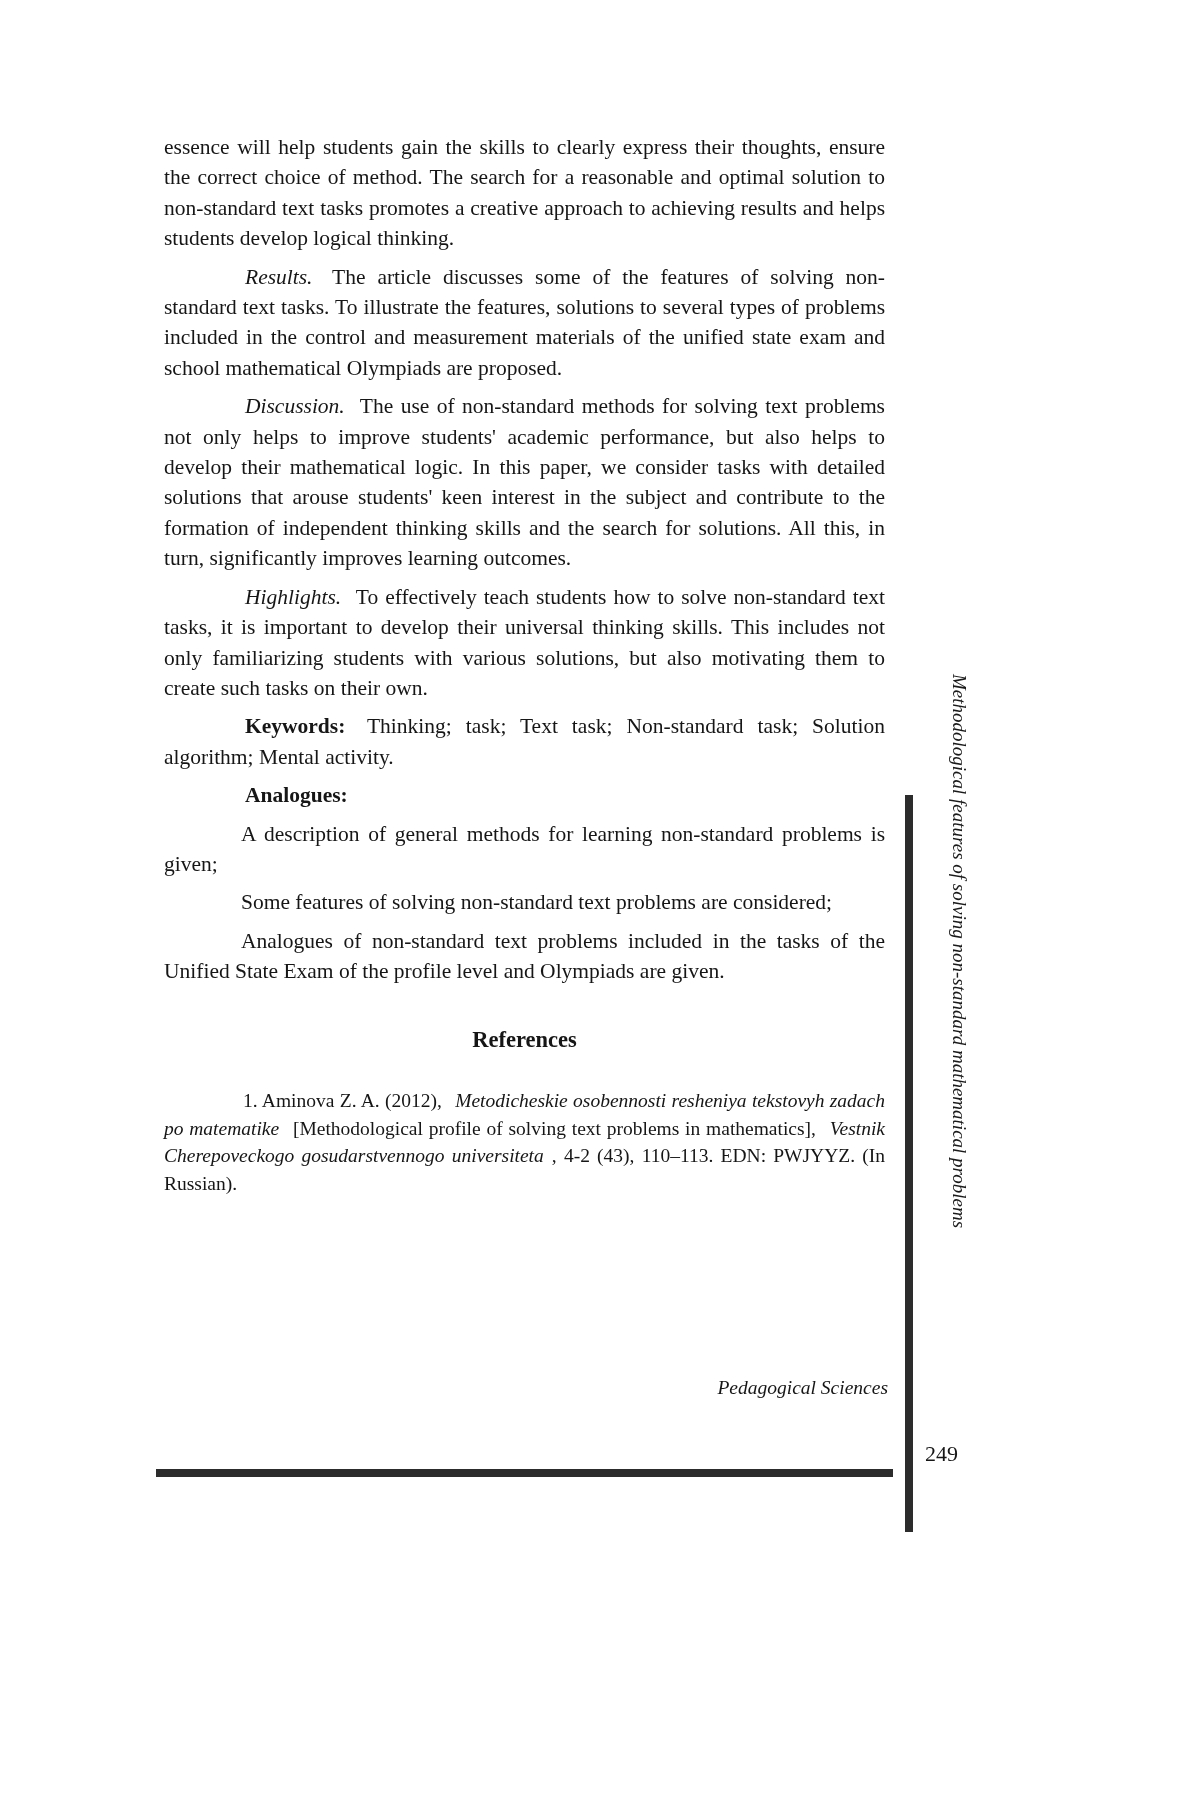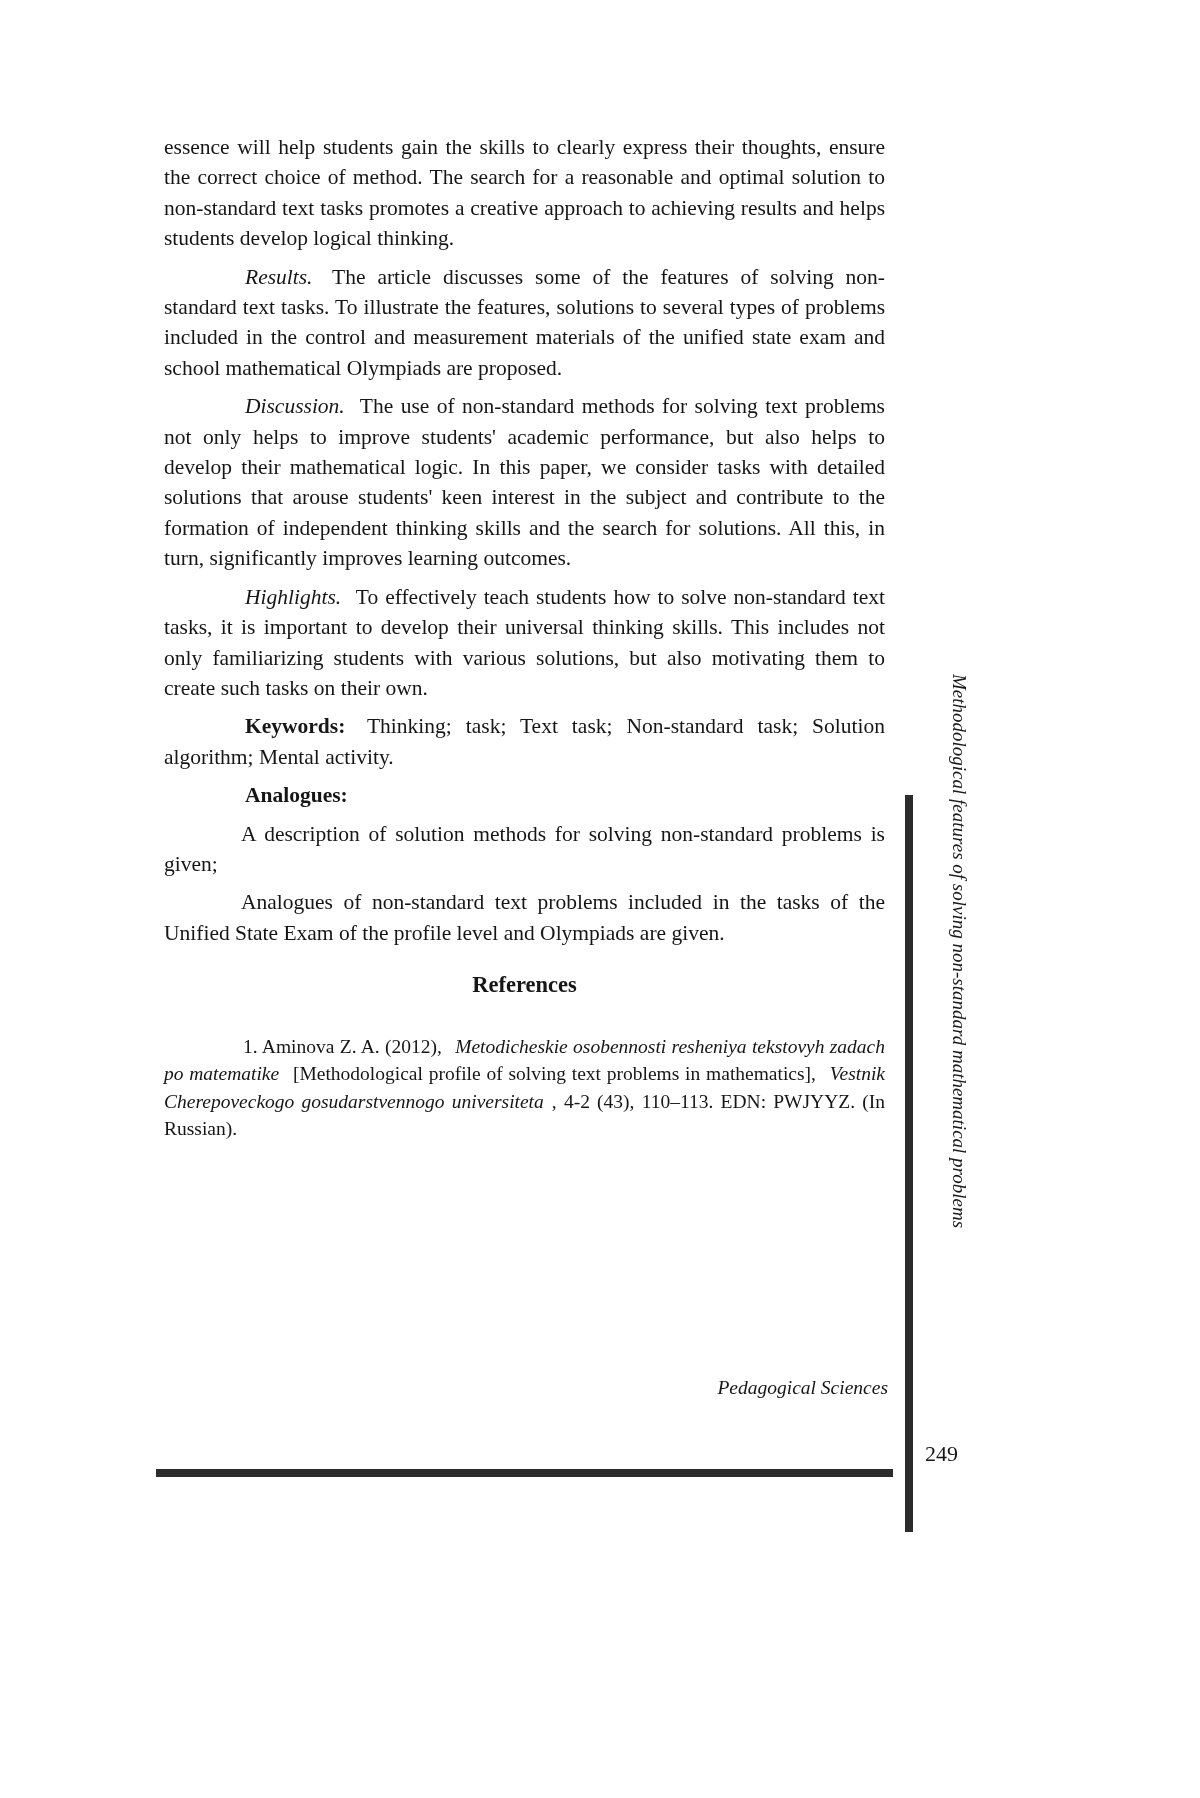--- a/index.html
+++ b/index.html
@@ -23,21 +23,21 @@
     text-align: justify;
   }
   .para { text-indent: 77px; }
   .para.no-indent { text-indent: 0; }
   .it { font-style: italic; }
   .bd { font-weight: bold; }
   .refs-title {
     text-align: center;
     font-weight: bold;
     font-size: 22.5px;
-    margin-top: 14px;
+    margin-top: 30px;
     margin-bottom: 24px;
     text-indent: 0;
   }
   .reference {
     font-size: 19.5px;
     line-height: 27.6px;
     text-indent: 75px;
     text-align: justify;
   }
   .sidebar-text {
@@ -93,21 +93,22 @@
     <p class="para"><span class="it">Results.</span><span> The article discusses some of the features of solving non-standard text tasks. To illustrate the features, solutions to several types of problems included in the control and measurement materials of the unified state exam and school mathematical Olympiads are proposed.</span></p>
 
     <p class="para"><span class="it">Discussion.</span><span> The use of non-standard methods for solving text problems not only helps to improve students' academic performance, but also helps to develop their mathematical logic. In this paper, we consider tasks with detailed solutions that arouse students' keen interest in the subject and contribute to the formation of independent thinking skills and the search for solutions. All this, in turn, significantly improves learning outcomes.</span></p>
 
     <p class="para"><span class="it">Highlights.</span><span> To effectively teach students how to solve non-standard text tasks, it is important to develop their universal thinking skills. This includes not only familiarizing students with various solutions, but also motivating them to create such tasks on their own.</span></p>
 
     <p class="para"><span class="bd">Keywords:</span><span> Thinking; task; Text task; Non-standard task; Solution algorithm; Mental activity.</span></p>
 
     <p class="para"><span class="bd">Analogues:</span></p>
 
-    <p class="para">A description of solution methods for solving non-standard problems is given;</p>
+    <p class="para">A description of general methods for learning non-standard problems is given;</p>
+    <p class="para">Some features of solving non-standard text problems are considered;</p>
     <p class="para">Analogues of non-standard text problems included in the tasks of the Unified State Exam of the profile level and Olympiads are given.</p>
 
     <p class="refs-title">References</p>
 
     <p class="reference"><span>1. Aminova Z. A. (2012), </span><span class="it">Metodicheskie osobennosti resheniya tekstovyh zadach po matematike</span><span> [Methodological profile of solving text problems in mathematics], </span><span class="it">Vestnik Cherepoveckogo gosudarstvennogo universiteta</span><span>, 4-2 (43), 110–113. EDN: PWJYYZ. (In Russian).</span></p>
 
   </main>
 
   <div class="vrule"></div>
 

